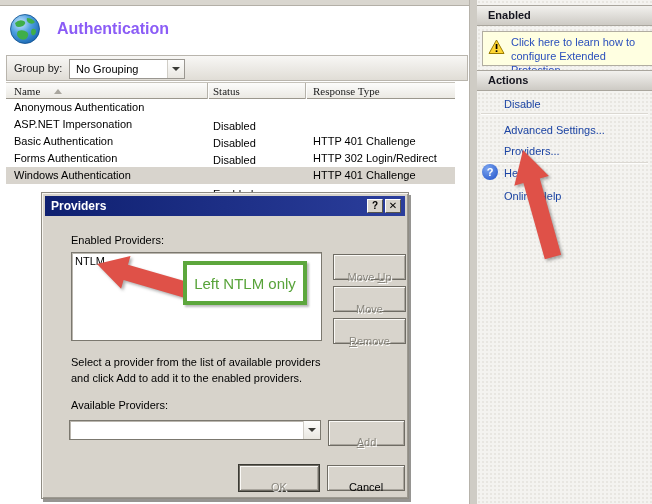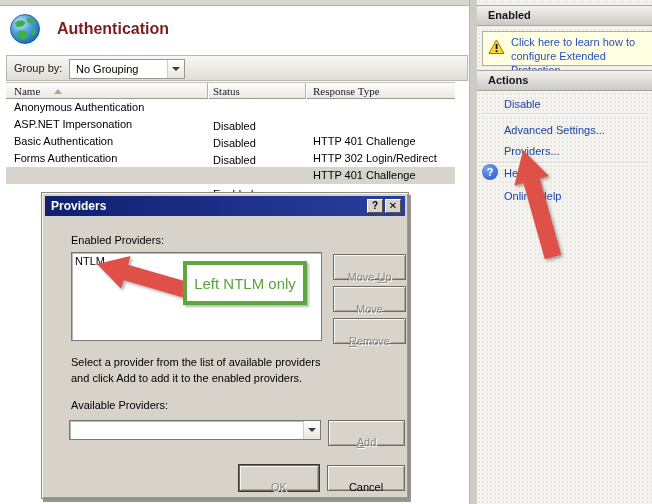--- a/index.html
+++ b/index.html
@@ -15,21 +15,21 @@
   .left-pane{position:absolute;left:0;top:6px;width:469px;height:498px;background:#fff;}
   .pane-divider{position:absolute;left:469px;top:0;width:8px;height:504px;
     background:#cfccc5;border-left:1px solid #b7b3ab;border-right:1px solid #aaa69e;}
   .right-pane{position:absolute;left:477px;top:0;width:175px;height:504px;
     background-color:#f4f3f0;
     background-image:radial-gradient(circle,#e8e6e1 1px,transparent 1px);
     background-size:4px 4px;overflow:hidden;}
 
   
   .globe{position:absolute;left:9px;top:13px;width:32px;height:32px;}
-  .page-title{position:absolute;left:57px;top:20px;font-size:16px;font-weight:bold;color:#7f1d1d;}
+  .page-title{position:absolute;left:57px;top:20px;font-size:16px;font-weight:bold;color:#8b5cf6;}
 
   
   .toolbar{position:absolute;left:6px;top:55px;width:462px;height:26px;
     background:linear-gradient(180deg,#f8f7f5,#e0ddd6);
     border:1px solid #b9b5ad;box-sizing:border-box;}
   .groupby-label{position:absolute;left:7px;top:6px;color:#1a1a1a;}
   .combo{position:absolute;background:#fff;border:1px solid #9a9791;box-sizing:border-box;padding-left:10px;}
   .combo .combo-value{position:absolute;left:6px;top:3px;white-space:nowrap;}
   .combo .combo-btn{position:absolute;right:0;top:0;bottom:0;width:16px;
     border-left:1px solid #d0cdc6;background:linear-gradient(180deg,#fdfdfc,#e9e7e1);}
@@ -169,20 +169,21 @@
     <span class="c-name">Basic Authentication</span>
     <span class="c-status">Disabled</span>
     <span class="c-resp">HTTP 401 Challenge</span>
   </div>
   <div class="trow" style="top:150px">
     <span class="c-name">Forms Authentication</span>
     <span class="c-status">Disabled</span>
     <span class="c-resp">HTTP 302 Login/Redirect</span>
   </div>
   <div class="trow selected" style="top:167px">
+    <span class="c-name">Windows Authentication</span>
     <span class="c-status">Enabled</span>
     <span class="c-resp">HTTP 401 Challenge</span>
   </div>
 
   <div class="dialog">
     <div class="dlg-titlebar">
       <span class="dlg-title">Providers</span>
       <button class="dlg-sysbtn dlg-help">?</button>
       <button class="dlg-sysbtn dlg-close">✕</button>
     </div>

